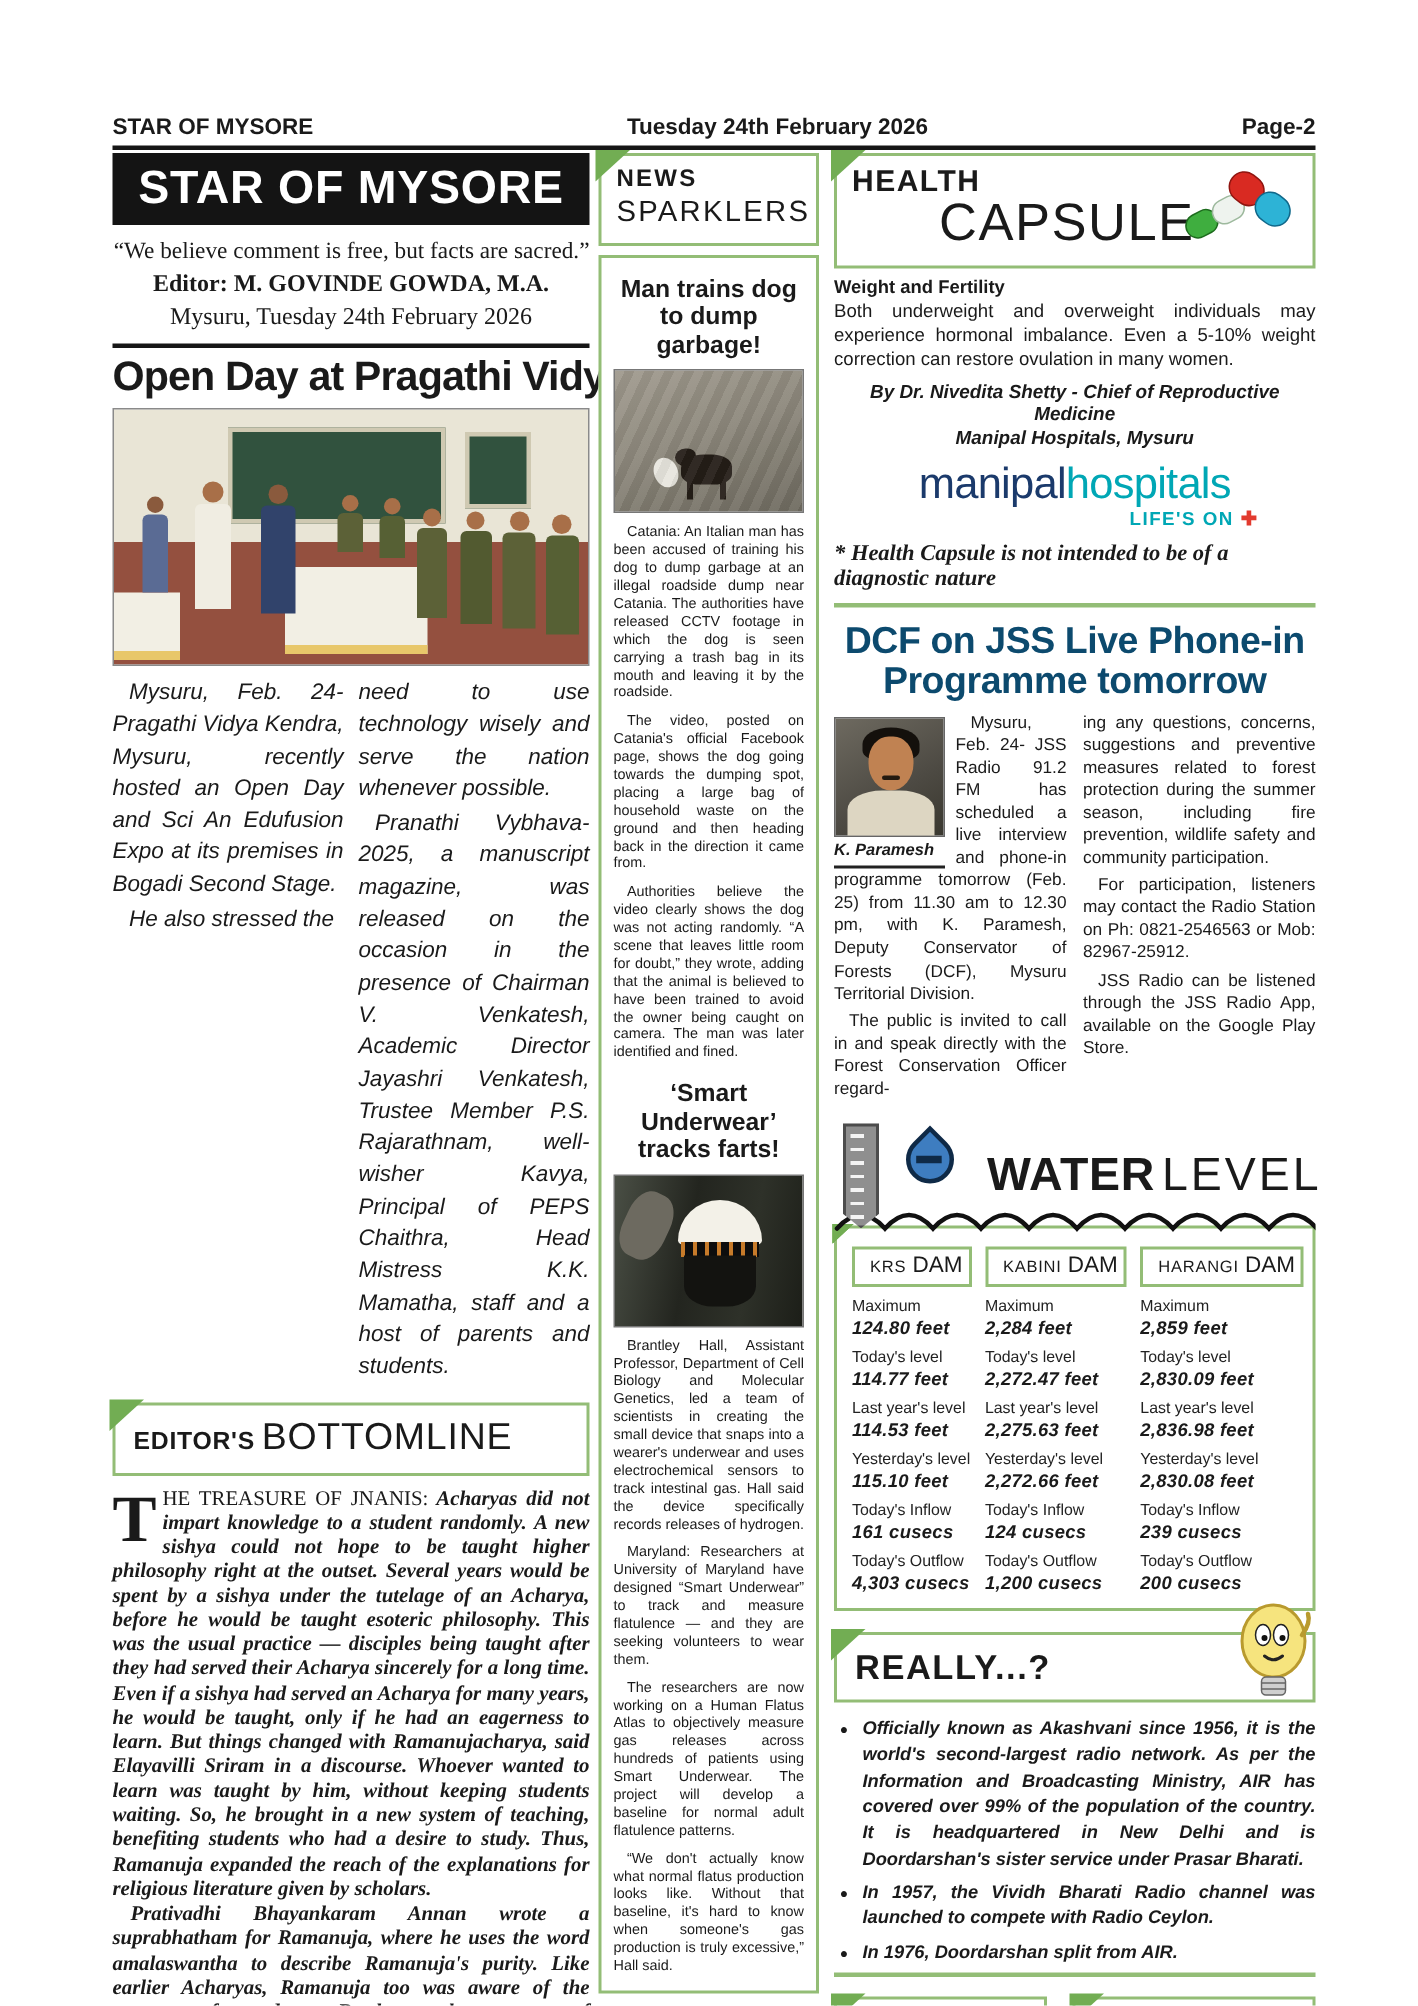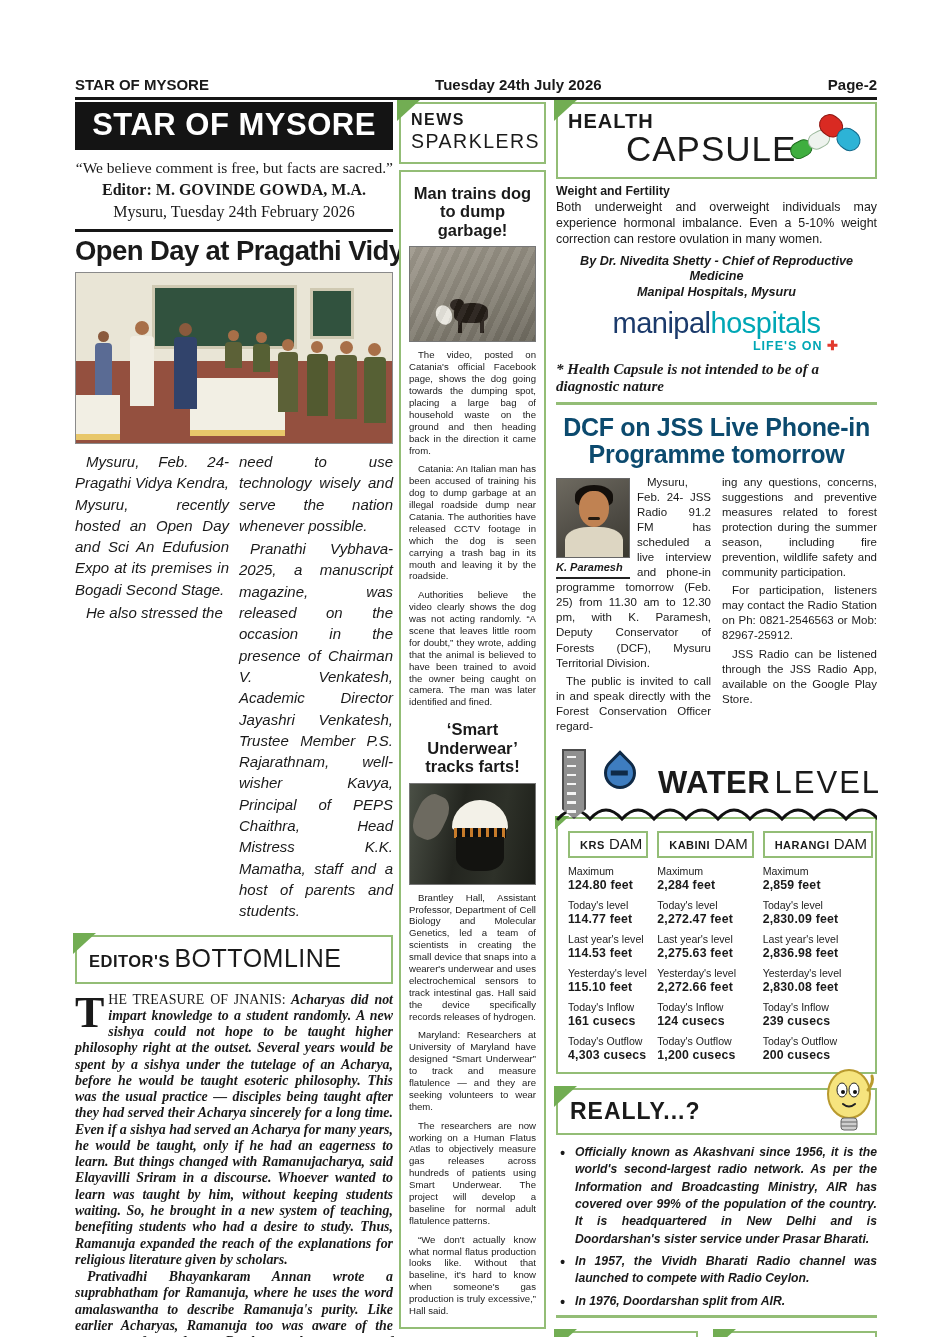--- a/index.html
+++ b/index.html
@@ -108,24 +108,24 @@
   .wl-drop { position:absolute; left:48px; top:8px; width:32px; height:32px; background:#3e7dc0; border:3px solid #0f2a47; border-radius:0 50% 50% 50%; transform:rotate(45deg); z-index:3; }
   .wl-drop i { position:absolute; left:4px; top:11px; width:17px; height:5px; background:#0f2a47; transform:rotate(-45deg); }
   .wl-words { position:absolute; left:102px; top:16px; white-space:nowrap; }
   .wl-words .kb { font-weight:800; font-size:31px; letter-spacing:.5px; }
   .wl-words .kl { font-weight:300; font-size:31px; letter-spacing:2px; }
   .wl-wave { position:absolute; left:0; bottom:-2px; z-index:2; }
   .wl-box { margin-top:-4px; padding:12px 10px 10px; }
   .wl-grid { display:flex; gap:9px; }
   .wl-grid .damcol { flex:1; }
   .dam-name { border:2px solid #93bd76; padding:2px 4px 3px 10px; white-space:nowrap; }
-  .dam-name .kb { font-weight:700; font-size:11px; letter-spacing:.5px; }
+  .dam-name .kb { font-weight:400; font-size:11px; letter-spacing:.5px; }
   .dam-name .kl { font-weight:400; font-size:15px; }
   .dam-label { font-size:10.6px; margin-top:7px; color:#222; }
-  .dam-value { font-weight:800; font-size:12.3px; letter-spacing:.2px; margin-top:1px; }
+  .dam-value { font-weight:800; font-size:12.3px; letter-spacing:.2px; margin-top:1px;font-style:italic; }
 
   
   .really-kicker { margin-top:14px; padding:8px 12px; }
   .really-kicker .kb { font-weight:800; font-size:23px; letter-spacing:1px; }
   .bulb { position:absolute; right:-2px; top:-22px; width:54px; height:66px; z-index:3; }
   .really-list { margin:9px 0 0 4px; }
   .really-list li { list-style:none; position:relative; padding-left:15px; font-weight:bold; font-style:italic; font-size:12.2px; line-height:1.42; text-align:justify; margin-bottom:5px; }
   .really-list li::before { content:"•"; position:absolute; left:0; top:0; font-size:14px; }
 
   
@@ -137,21 +137,21 @@
   .curr-box { padding:6px 10px 7px; }
   .curr-box .kb { font-weight:800; font-size:20px; letter-spacing:.5px; display:block; }
 </style>
 </head>
 <body>
 
 <div class="page">
 
   <div class="runhead">
     <span>STAR OF MYSORE</span>
-    <span>Tuesday 24th July 2026</span>
+    <span>Tuesday 24th February 2026</span>
     <span>Page-2</span>
   </div>
 
   <div class="col-left">
     <div class="mast-bar">STAR OF MYSORE</div>
     <div class="mast-quote">“We believe comment is free, but facts are sacred.”</div>
     <div class="mast-editor">Editor: M. GOVINDE GOWDA, M.A.</div>
     <div class="mast-date">Mysuru, Tuesday 24th February 2026</div>
     <hr class="mast-rule">
 
@@ -230,22 +230,22 @@
     <div class="gbox spark-box">
       <div class="spark-head">Man trains dog to dump garbage!</div>
       <div class="photo-dog">
         <div class="dogbag"></div>
         <div class="doghead"></div>
         <div class="dogbody"></div>
         <div class="dogleg" style="left:48px;"></div>
         <div class="dogleg" style="left:70px;"></div>
       </div>
       <div class="spark-text">
+        <p>Catania: An Italian man has been accused of training his dog to dump garbage at an illegal roadside dump near Catania. The authorities have released CCTV footage in which the dog is seen carrying a trash bag in its mouth and leaving it by the roadside.</p>
         <p>The video, posted on Catania's official Facebook page, shows the dog going towards the dumping spot, placing a large bag of household waste on the ground and then heading back in the direction it came from.</p>
-        <p>Catania: An Italian man has been accused of training his dog to dump garbage at an illegal roadside dump near Catania. The authorities have released CCTV footage in which the dog is seen carrying a trash bag in its mouth and leaving it by the roadside.</p>
         <p>Authorities believe the video clearly shows the dog was not acting randomly. “A scene that leaves little room for doubt,” they wrote, adding that the animal is believed to have been trained to avoid the owner being caught on camera. The man was later identified and fined.</p>
       </div>
       <div class="spark-head" style="margin-top:12px;">‘Smart Underwear’ tracks farts!</div>
       <div class="photo-under">
         <div class="under-arm"></div>
         <div class="under-dome"></div>
         <div class="under-band"></div>
         <div class="under-hips"></div>
       </div>
       <div class="spark-text">

